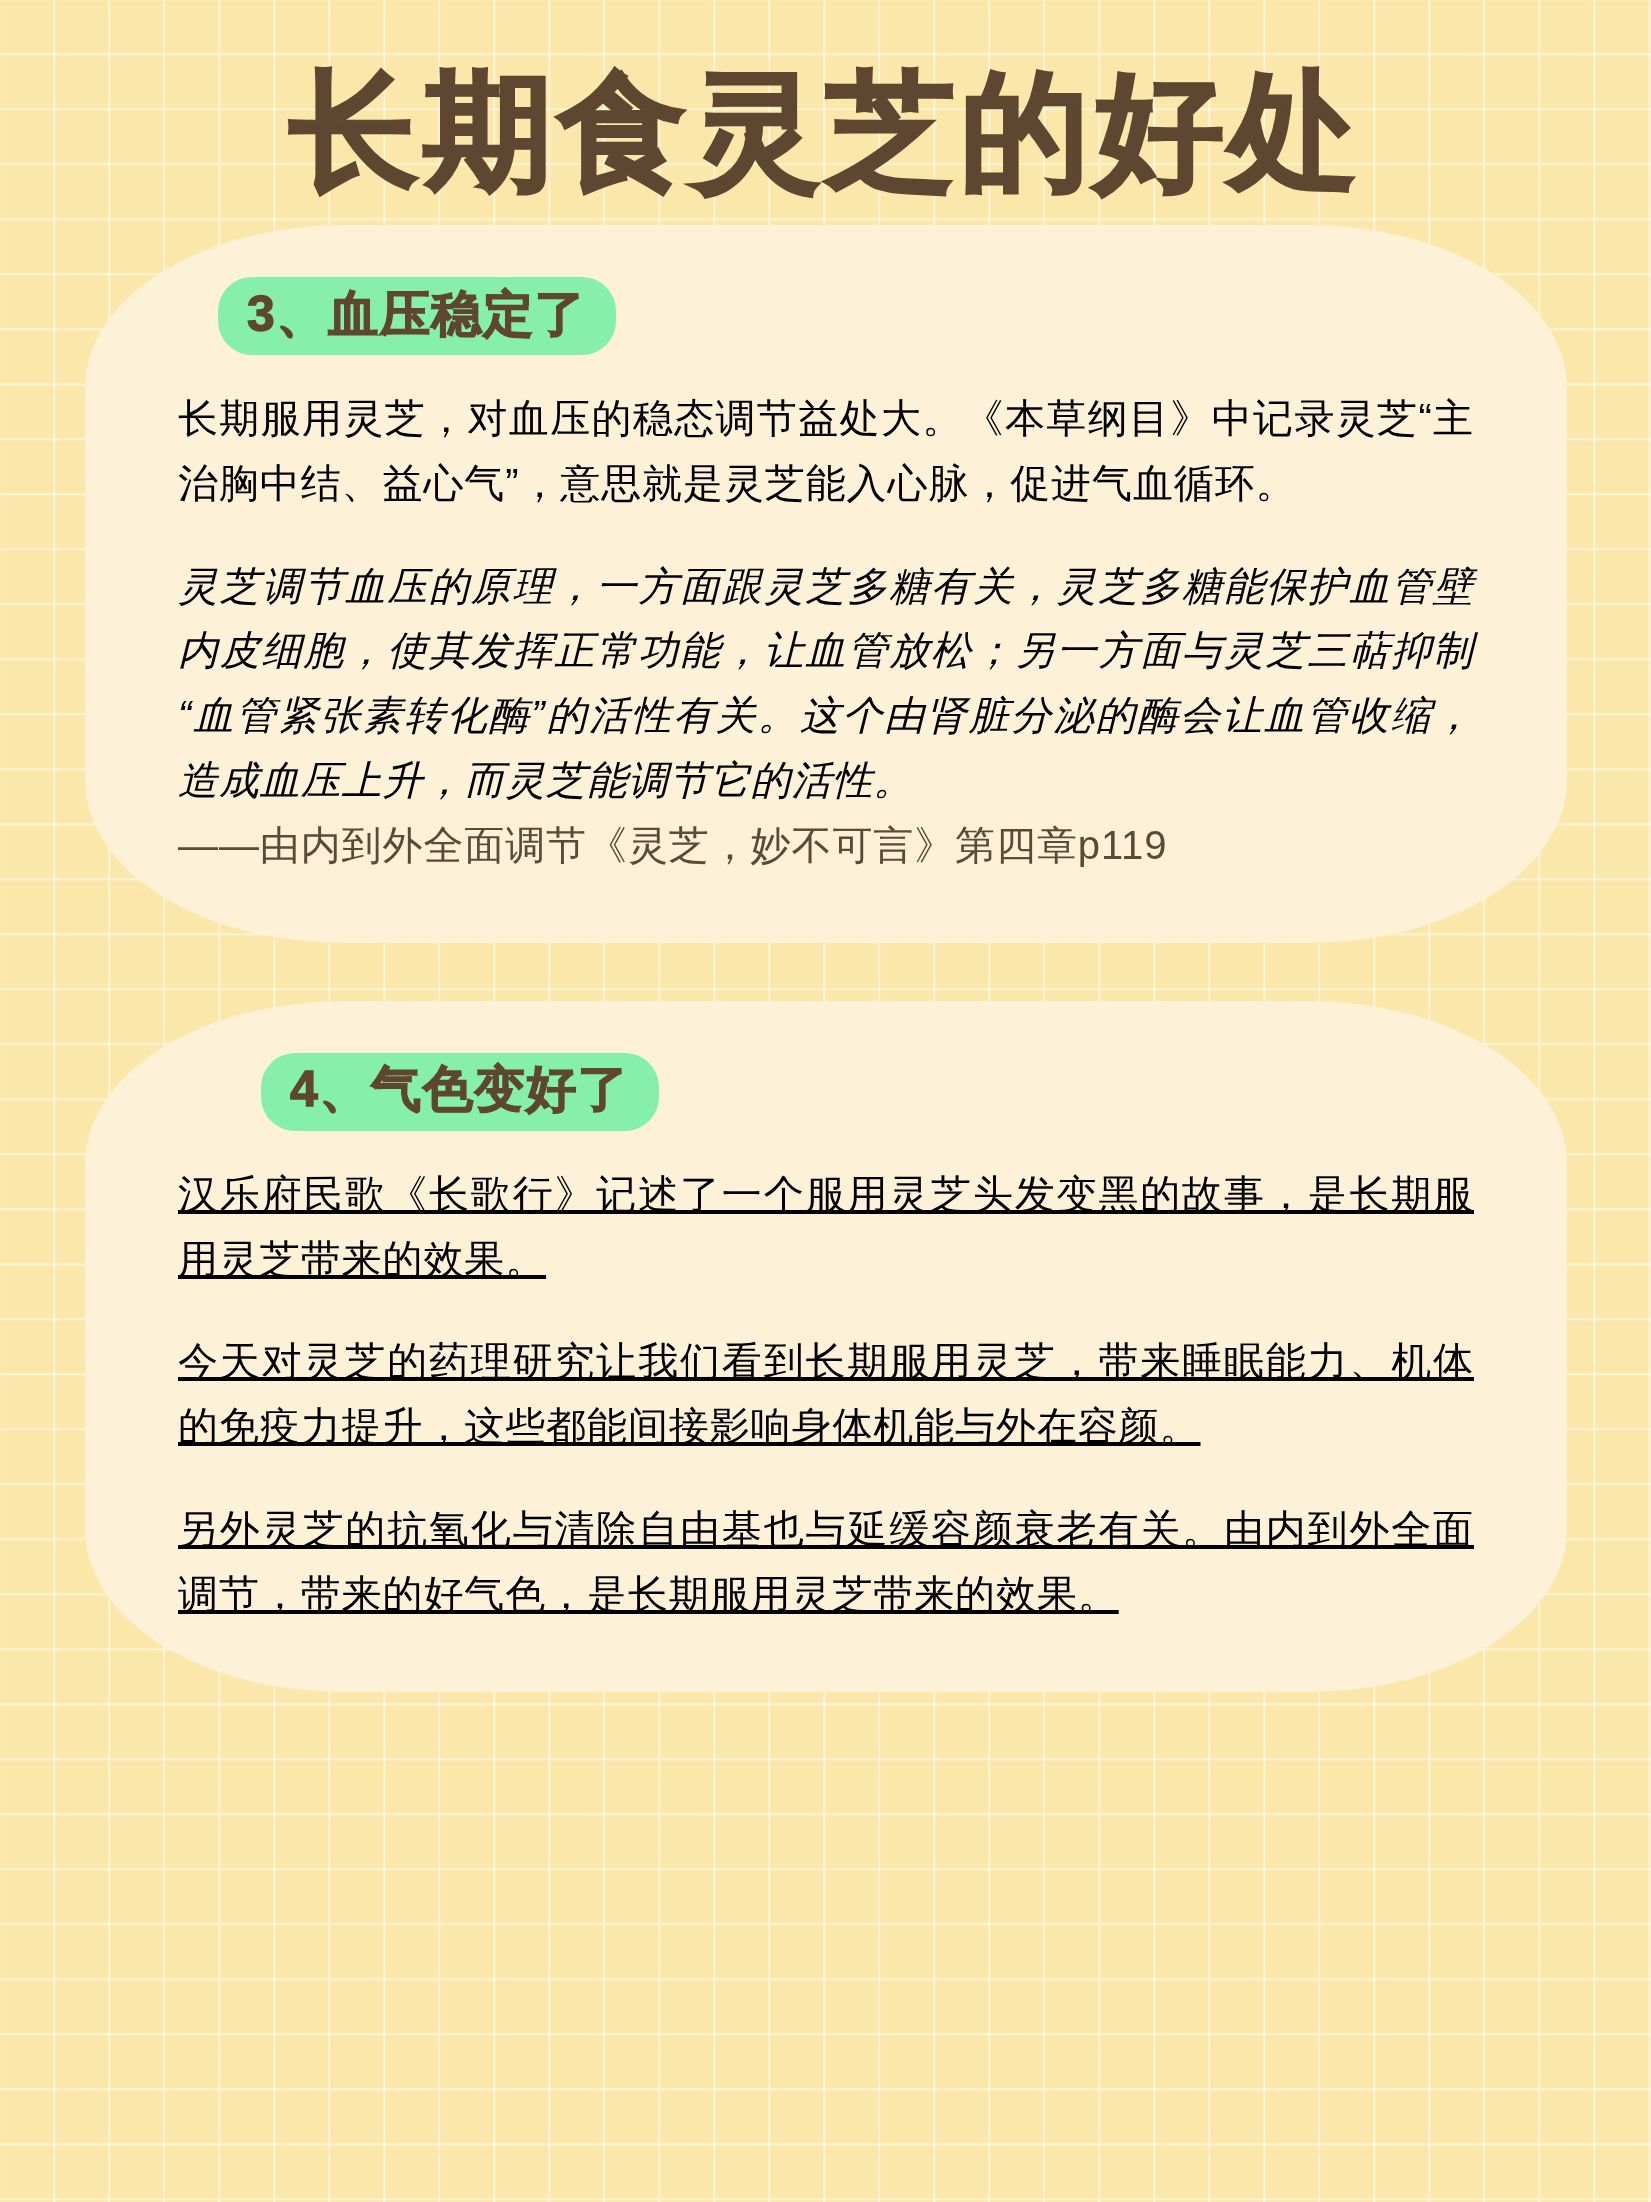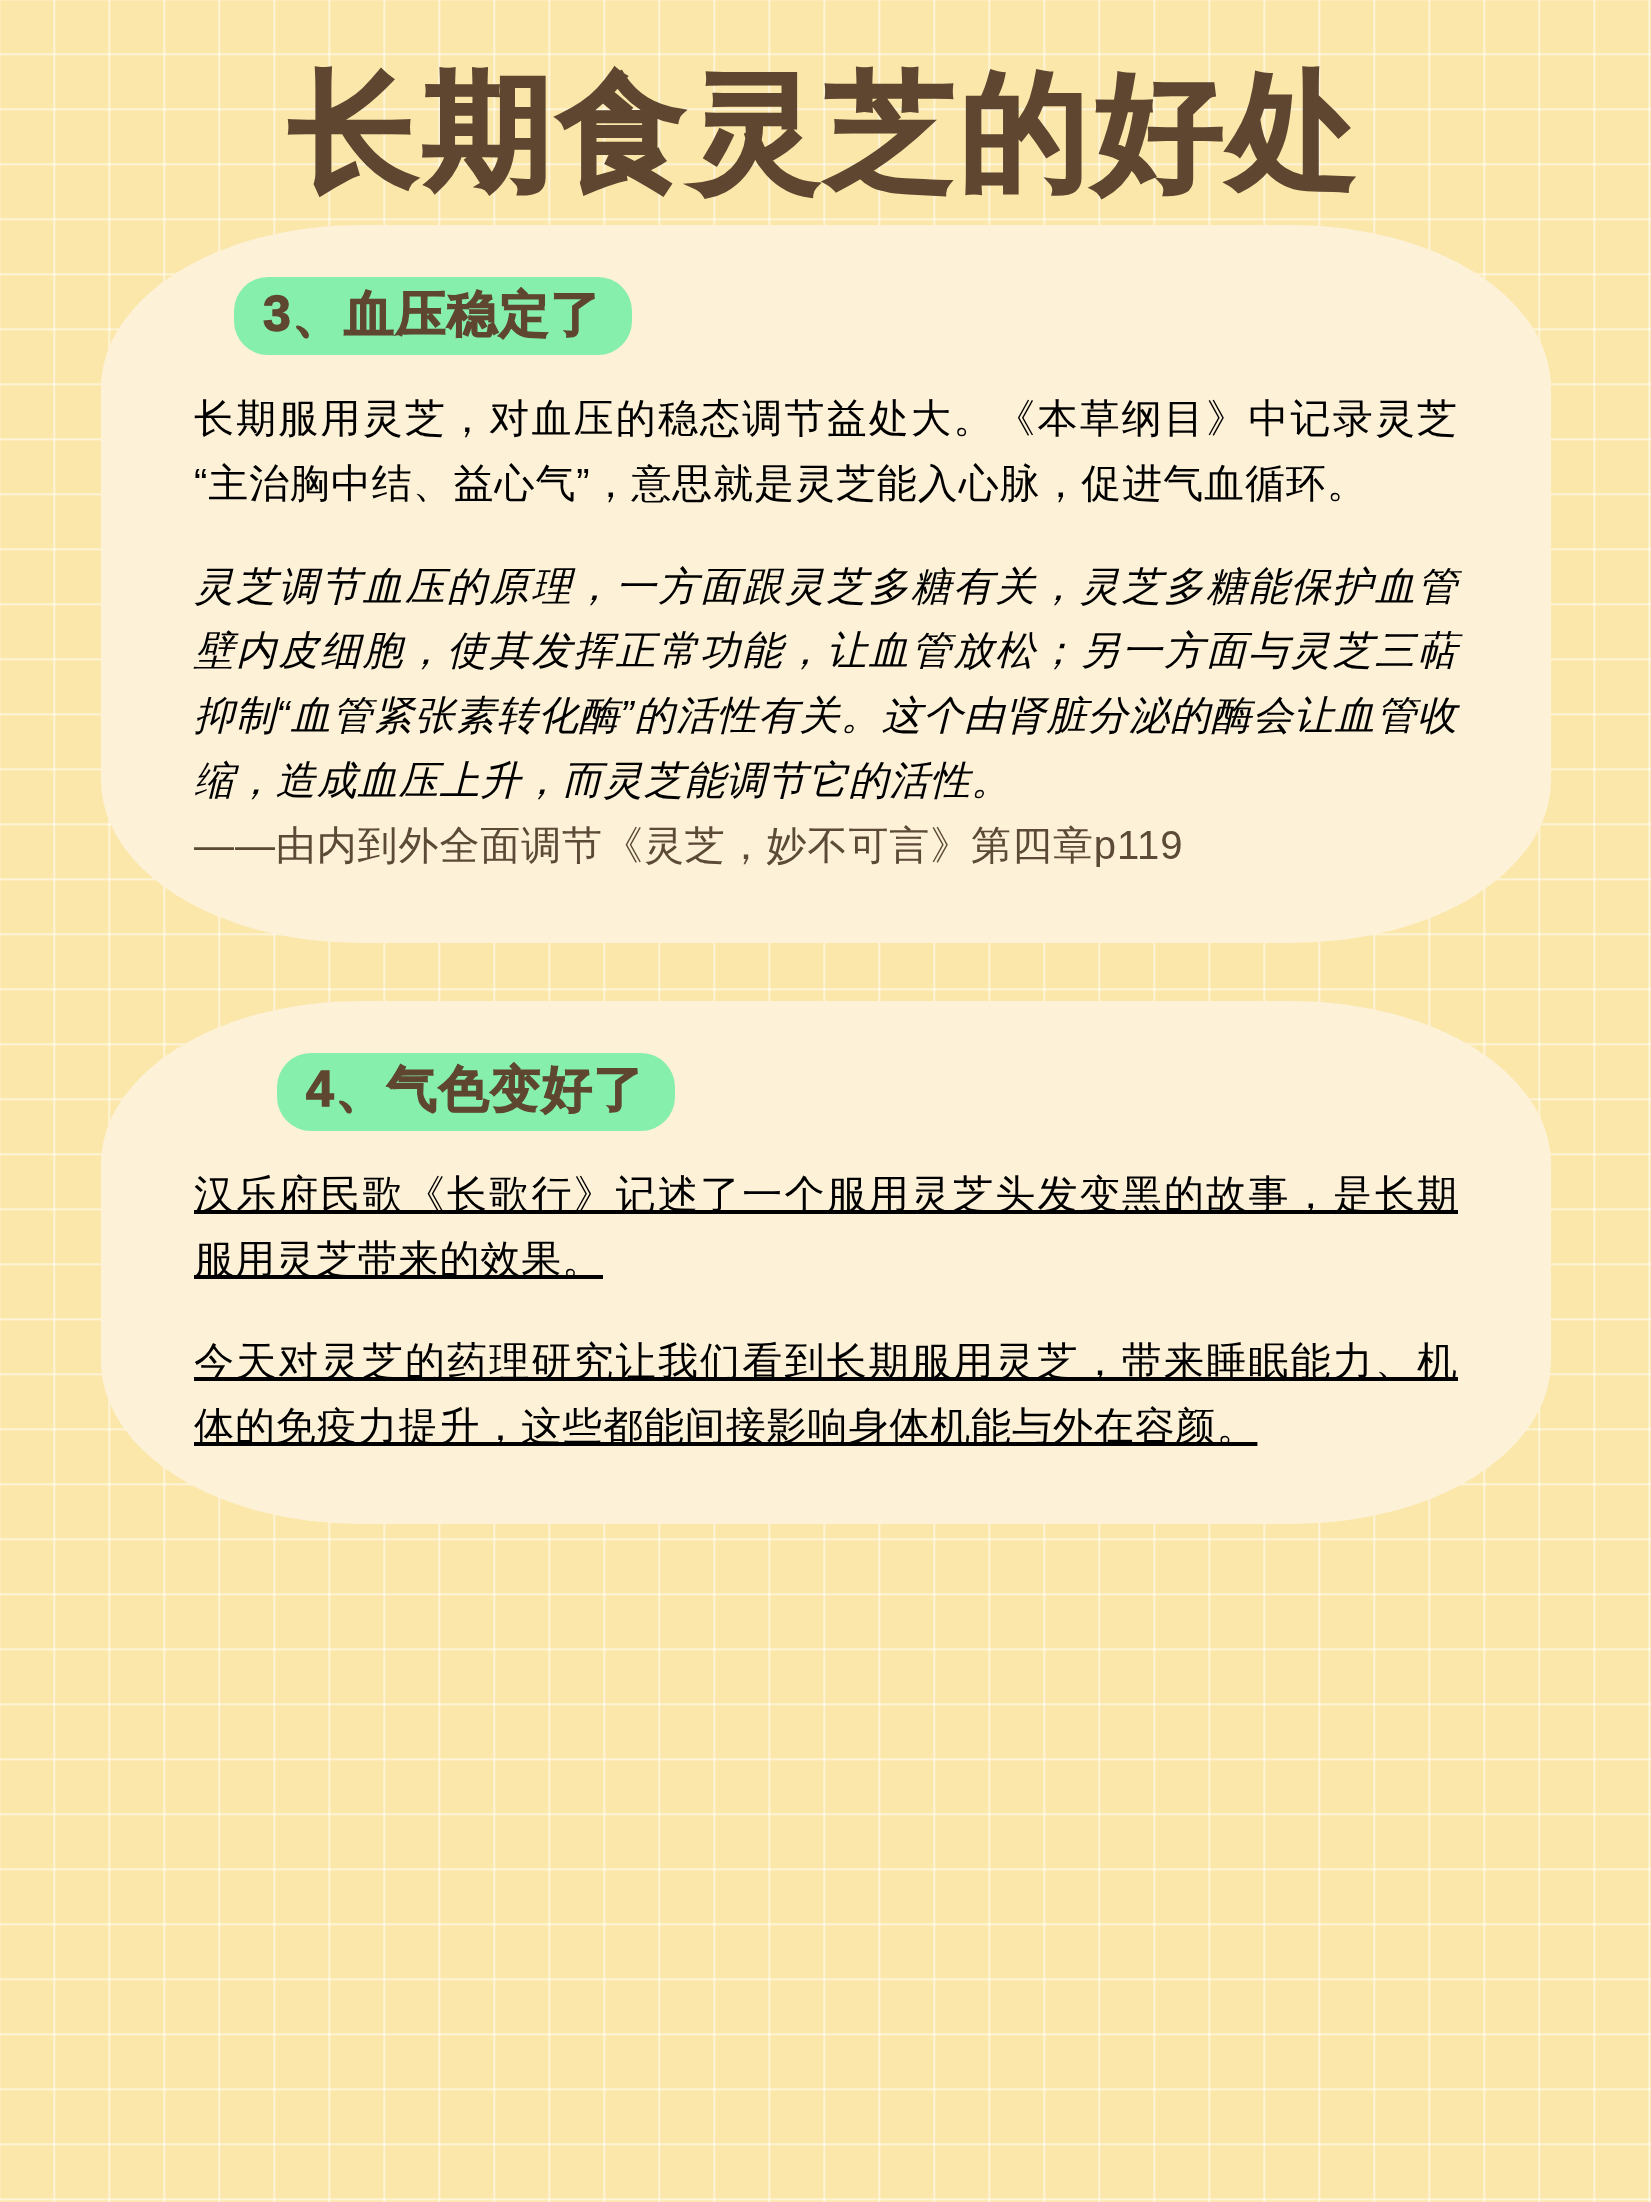--- a/index.html
+++ b/index.html
@@ -24,21 +24,21 @@
       linear-gradient(to bottom, rgba(255,255,255,0.55) 1.7px, transparent 1.7px);
     background-size: 55px 55px;
     background-position: -1.7px -1.7px;
     z-index: 0;
   }
   .page {
     position: relative;
     z-index: 1;
     width: 1652px;
     height: 1784px;
-    padding: 0 56px;
+    padding: 0 40px;
   }
   .page-title {
     font-size: 129px;
     line-height: 1;
     font-weight: 800;
     color: #5e4630;
     text-align: center;
     letter-spacing: 5.2px;
     padding-top: 67px;
     padding-bottom: 29px;
@@ -110,16 +110,17 @@
     <p class="para tight">灵芝调节血压的原理，一方面跟灵芝多糖有关，灵芝多糖能保护血管壁内皮细胞，使其发挥正常功能，让血管放松；另一方面与灵芝三萜抑制“血管紧张素转化酶”的活性有关。这个由肾脏分泌的酶会让血管收缩，造成血压上升，而灵芝能调节它的活性。</p>
     <p class="source">——由内到外全面调节《灵芝，妙不可言》第四章p119</p>
   </div>
 
   <div class="card second">
     <div class="section-head">
       <span class="pill">4、气色变好了</span>
     </div>
     <p class="para">汉乐府民歌《长歌行》记述了一个服用灵芝头发变黑的故事，是长期服用灵芝带来的效果。</p>
     <p class="para">今天对灵芝的药理研究让我们看到长期服用灵芝，带来睡眠能力、机体的免疫力提升，这些都能间接影响身体机能与外在容颜。</p>
+    <p class="para">另外灵芝的抗氧化与清除自由基也与延缓容颜衰老有关。由内到外全面调节，带来的好气色，是长期服用灵芝带来的效果。</p>
   </div>
 
 </div>
 
 
 </body></html>

